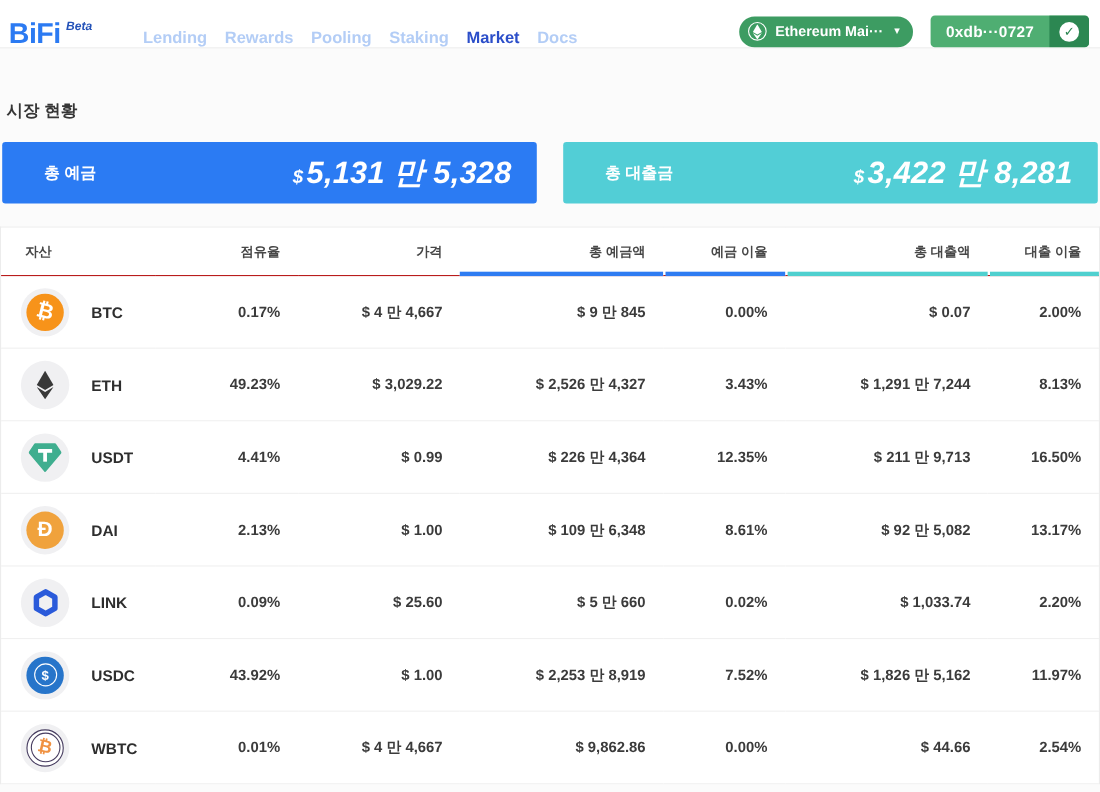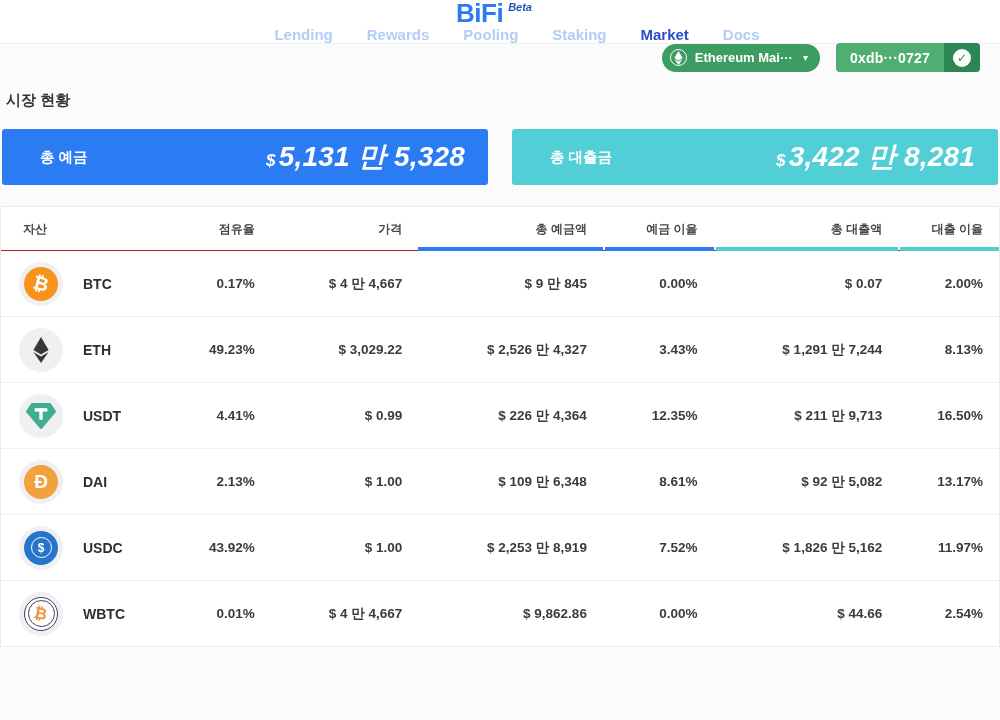--- a/index.html
+++ b/index.html
@@ -4,26 +4,26 @@
 <style>
   * { box-sizing: border-box; margin: 0; padding: 0; }
   html,body { width:1000px; height:720px; overflow:hidden; }
   body {
     font-family: "Liberation Sans", "DejaVu Sans", sans-serif;
     background:#fbfbfb; color:#3b3b3b;
   }
   
   .topnav {
     height:44px; background:#fff; border-bottom:1px solid #ededed;
-    display:flex; align-items:center; padding:0 20px 0 8px;flex-direction:column;
+    display:flex; align-items:flex-end; padding:0 10px 0 8px;
   }
   .logo { display:flex; align-items:flex-start; cursor:pointer; }
   .logo-text { font-size:26px; font-weight:800; color:#2b7af2; letter-spacing:-0.5px; line-height:1; }
   .logo-badge { font-size:11px; font-style:italic; font-weight:700; color:#2452b8; margin:1px 0 0 5px; }
-  .nav-menu { display:flex; gap:34px; margin-left:46px; }
+  .nav-menu { display:flex; gap:16px; margin-left:46px; }
   .nav-item { font-size:15px; font-weight:700; color:#b3cdf6; cursor:pointer; white-space:nowrap; }
   .nav-item.active { color:#2b4ec9; }
   .nav-right { margin-left:auto; display:flex; align-items:center; gap:16px; }
   .network-pill {
     height:28px; border-radius:14px; border:none; cursor:pointer;
     color:#fff; font-size:13px; font-weight:700; font-family:inherit;
     display:flex; align-items:center; gap:8px; padding:0 12px 0 8px;
   }
   .eth-badge { width:17px; height:17px; border:1.3px solid #fff; border-radius:50%;
     display:flex; align-items:center; justify-content:center; }
@@ -237,20 +237,40 @@
           <td>$ 1.00</td>
           <td>$ 109 만 6,348</td>
           <td>8.61%</td>
           <td>$ 92 만 5,082</td>
           <td>13.17%</td>
         </tr>
         <tr>
           <td class="col-asset">
             <div class="asset-cell">
               <span class="coin-wrap">
+                <span class="coin link">
+                  <svg width="23" height="26" viewBox="0 0 30 34">
+                    <polygon points="15,4 26,10.3 26,23.7 15,30 4,23.7 4,10.3" fill="none" stroke="#2a5ada" stroke-width="6.5" stroke-linejoin="round"></polygon>
+                  </svg>
+                </span>
+              </span>
+              <span class="asset-label">LINK</span>
+            </div>
+          </td>
+          <td>0.09%</td>
+          <td>$ 25.60</td>
+          <td>$ 5 만 660</td>
+          <td>0.02%</td>
+          <td>$ 1,033.74</td>
+          <td>2.20%</td>
+        </tr>
+        <tr>
+          <td class="col-asset">
+            <div class="asset-cell">
+              <span class="coin-wrap">
                 <span class="coin usdc">
                   <span class="usdc-ring">$</span>
                 </span>
               </span>
               <span class="asset-label">USDC</span>
             </div>
           </td>
           <td>43.92%</td>
           <td>$ 1.00</td>
           <td>$ 2,253 만 8,919</td>

